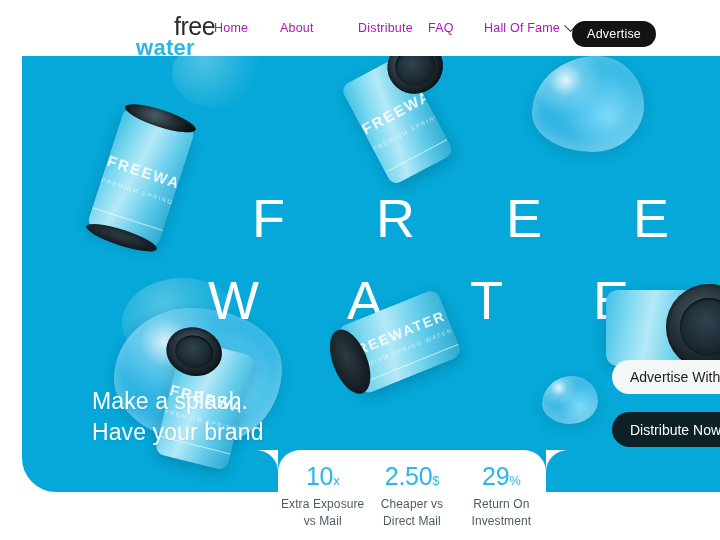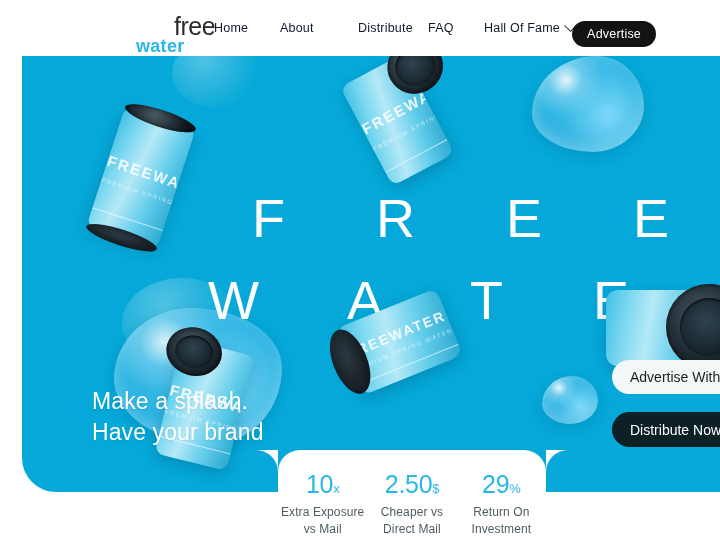--- a/index.html
+++ b/index.html
@@ -76,40 +76,40 @@
     display: block;
     font-size: 25px;
     letter-spacing: -0.5px;
     color: #2b2b2b;
     font-weight: 400;
     text-align: left;
     margin-left: 38px;
   }
   .logo-water {
     display: block;
-    font-size: 18px;
+    font-size: 22px;
     letter-spacing: 0.3px;
     color: #29b6e8;
     font-weight: 700;
     margin-top: -2px;
     text-align: left;
   }
 
   .nav-links {
     position: absolute;
     left: 214px;
     top: 0;
     height: 56px;
     display: flex;
     align-items: center;
     gap: 0;
   }
   .nav-link {
     font-size: 12.5px;
-    color: #0f172a;
+    color: #a21caf;
     letter-spacing: 0.2px;
     white-space: nowrap;
     cursor: pointer;
   }
   .nl-home     { width: 66px; text-align: left; }
   .nl-about    { width: 78px; text-align: left; }
   .nl-distribute { width: 70px; text-align: left; }
   .nl-faq      { width: 56px; text-align: left; }
   .hof {
     display: flex;
@@ -223,21 +223,21 @@
     height: 90px;
     z-index: 25;
   }
   .stats-card {
     position: absolute;
     inset: 0;
     background: #ffffff;
     border-top-left-radius: 22px;
     border-top-right-radius: 22px;
     display: flex;
-    padding-top: 21px;
+    padding-top: 13px;
   }
   
   .flare {
     position: absolute;
     top: 0;
     width: 22px;
     height: 22px;
     background: #ffffff;
     z-index: -1;
   }

